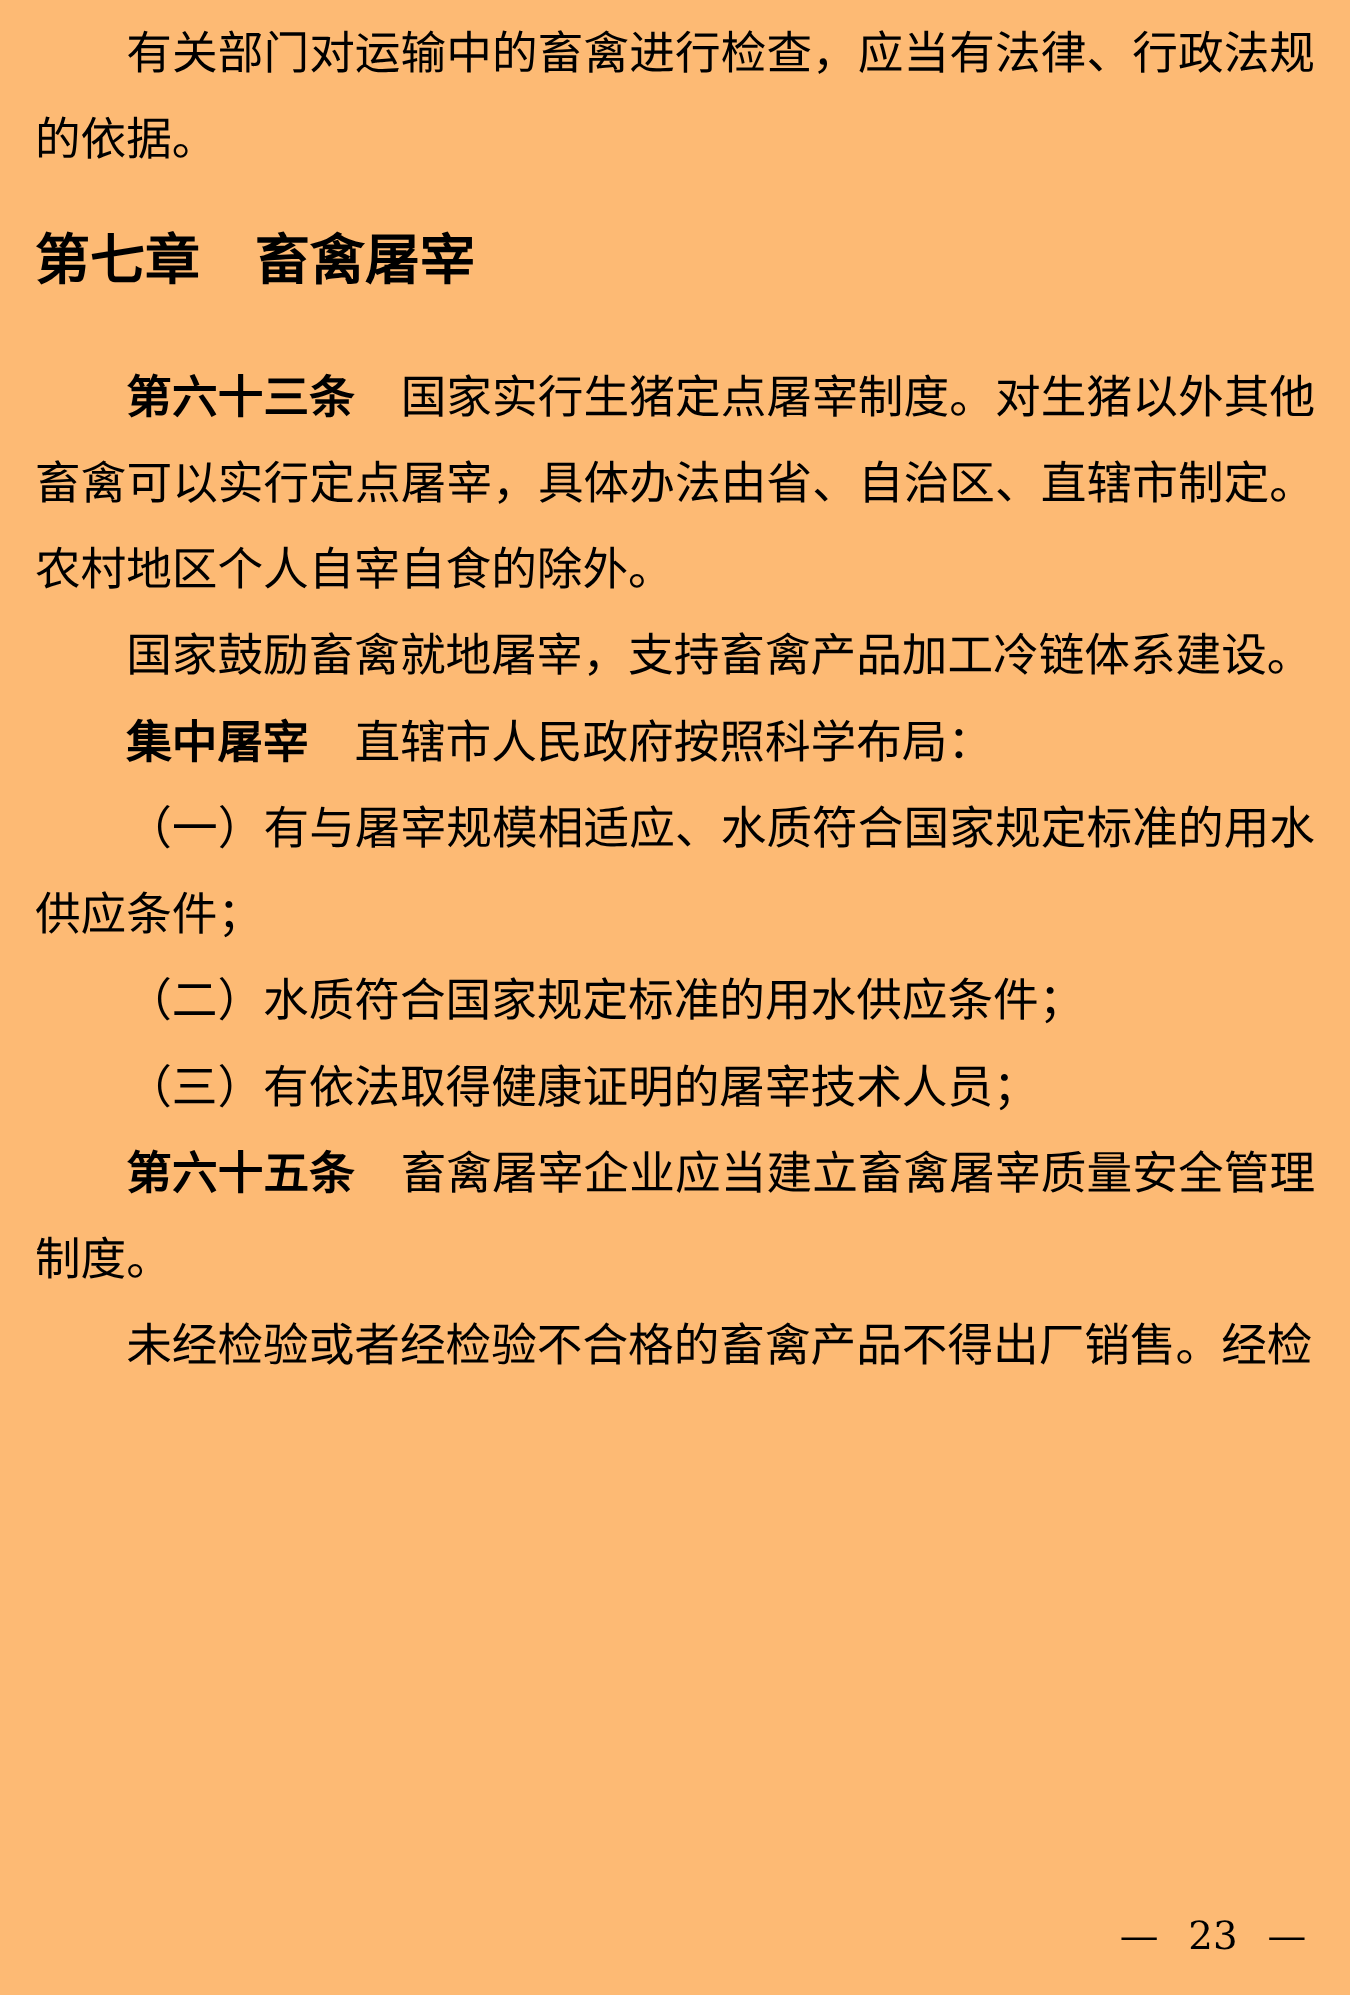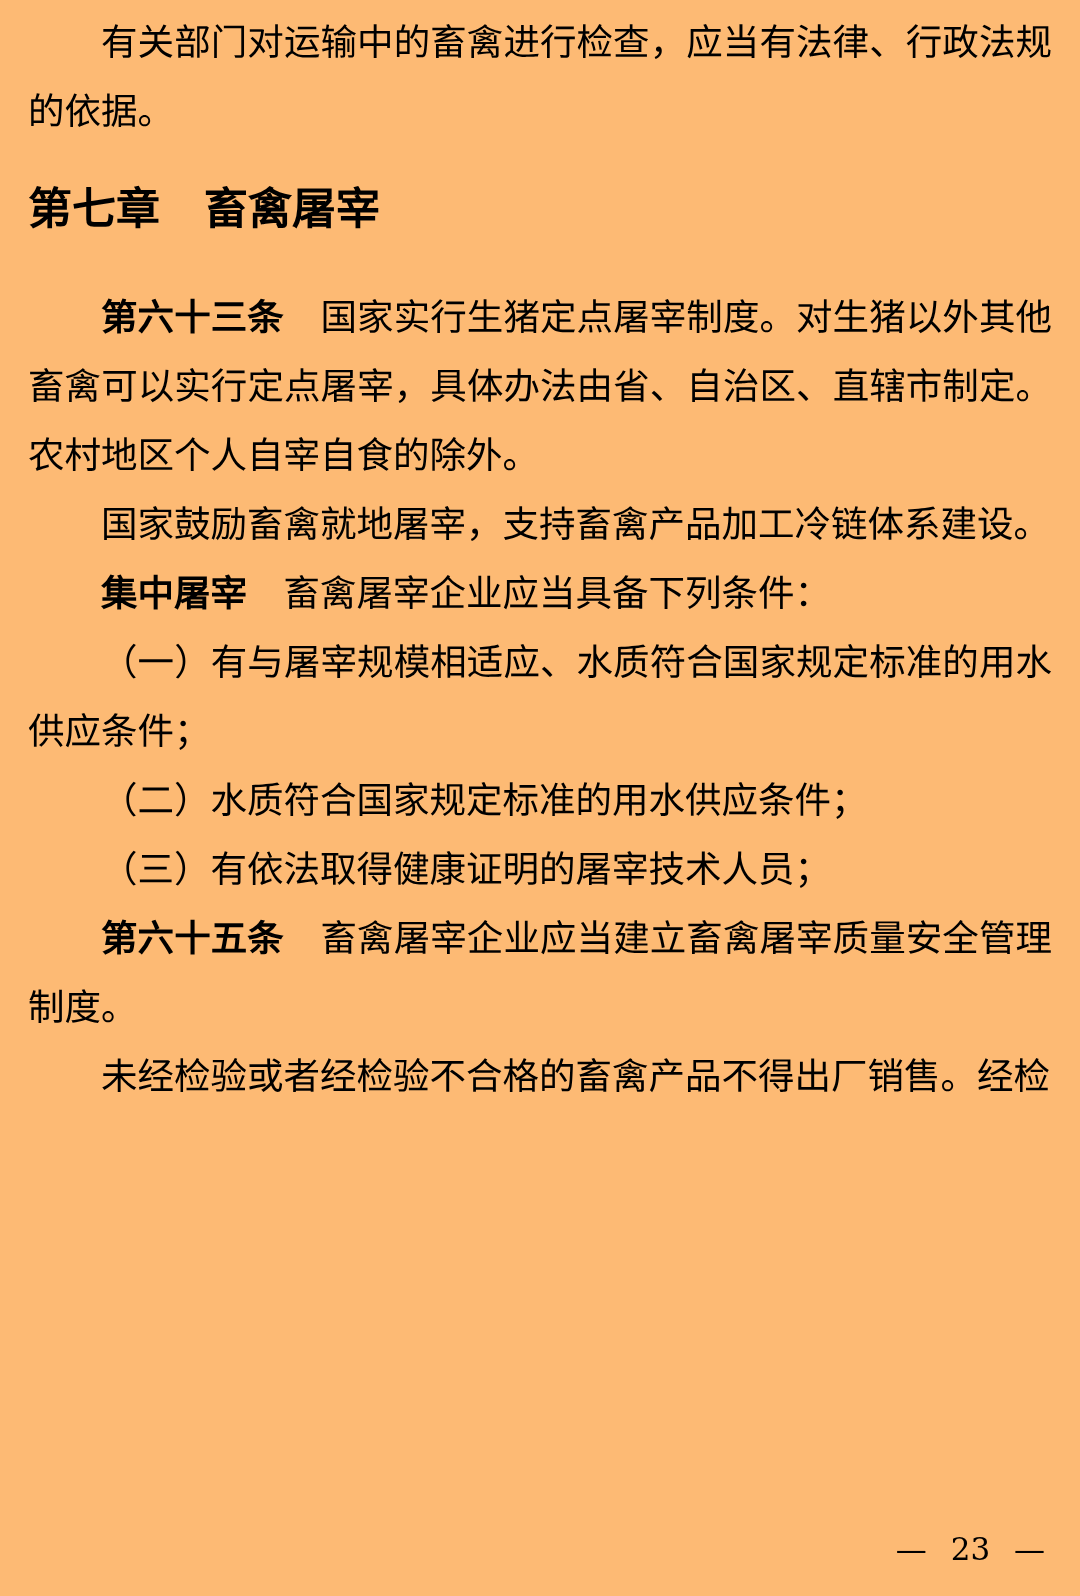--- a/index.html
+++ b/index.html
@@ -55,21 +55,21 @@
 </style>
 </head>
 <body>
 
 <div class="page">
   <div class="content">
       <p class="para"><span>有关部门对运输中的畜禽进行检查，应当有法律、行政法规的依据。</span></p>
       <h2 class="heading">第七章　畜禽屠宰</h2>
       <p class="para"><b class="term">第六十三条</b>　<span>国家实行生猪定点屠宰制度。对生猪以外其他畜禽可以实行定点屠宰，具体办法由省、自治区、直辖市制定。农村地区个人自宰自食的除外。</span></p>
       <p class="para"><span>国家鼓励畜禽就地屠宰，支持畜禽产品加工冷链体系建设。</span></p>
-      <p class="para"><b class="term">集中屠宰</b>　<span>畜禽屠宰企业应当具备下列条件：</span></p>
+      <p class="para"><b class="term">集中屠宰</b>　<span>直辖市人民政府按照科学布局：</span></p>
       <p class="para"><span>（一）有与屠宰规模相适应、水质符合国家规定标准的用水供应条件；</span></p>
       <p class="para"><span>（二）水质符合国家规定标准的用水供应条件；</span></p>
       <p class="para"><span>（三）有依法取得健康证明的屠宰技术人员；</span></p>
       <p class="para"><b class="term">第六十五条</b>　<span>畜禽屠宰企业应当建立畜禽屠宰质量安全管理制度。</span></p>
       <p class="para"><span>未经检验或者经检验不合格的畜禽产品不得出厂销售。经检</span></p>
     </div>
   <div class="pagenum">— 23 —</div>
 </div>
 
 </body></html>

